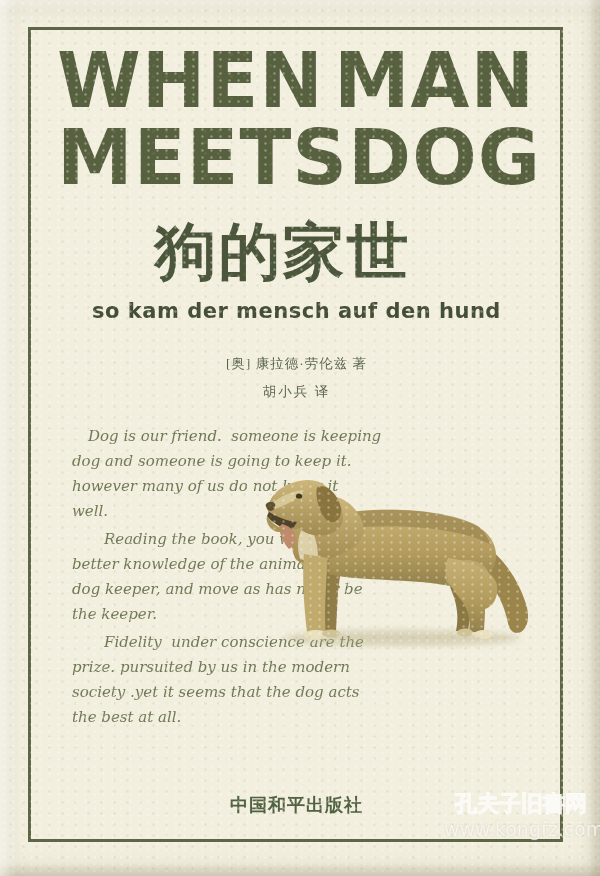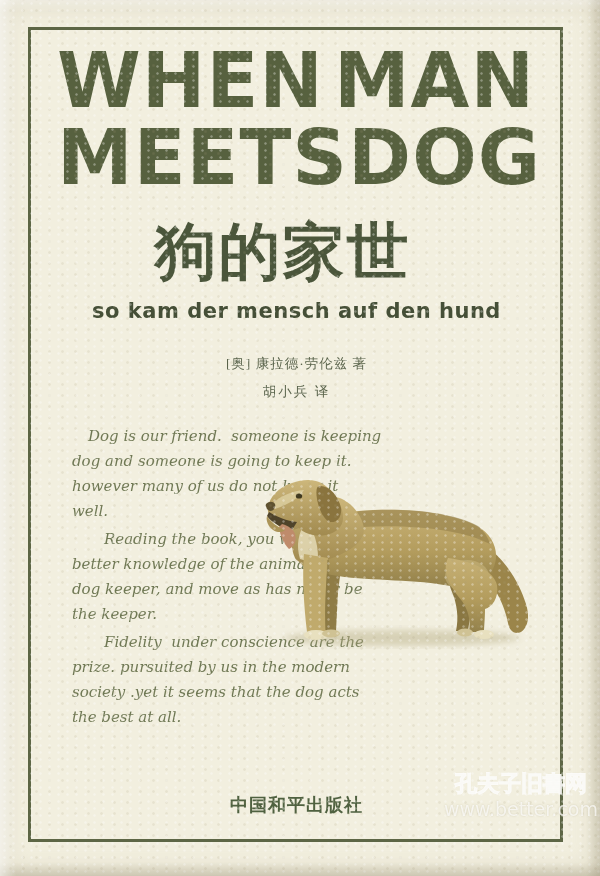--- a/index.html
+++ b/index.html
@@ -64,21 +64,21 @@
   .q-line{white-space:pre;}
   .ind1{text-indent:16px;}
   .ind2{text-indent:32px;}
   .dog{position:absolute;left:262px;top:464px;z-index:2;}
   .publisher{
     position:absolute;left:30px;top:793px;width:533px;z-index:2;
     text-align:center;font-family:"Liberation Serif",serif;font-weight:bold;
     font-size:18px;letter-spacing:1px;color:#4f6140;
   }
   .watermark{
-    position:absolute;left:444px;top:773px;width:154px;z-index:6;
+    position:absolute;left:444px;top:793px;width:154px;z-index:6;
     text-align:center;line-height:1;
   }
   .wm-name{
     font-family:"Liberation Serif",serif;font-weight:bold;
     font-size:22px;letter-spacing:0px;
     color:rgba(240,236,218,0.15);
     -webkit-text-stroke:1.1px rgba(255,255,255,0.85);
     text-shadow:0 0 1px rgba(180,172,140,0.4);
   }
   .wm-url{
@@ -172,16 +172,16 @@
     <path d="M5,52 C9,58 15,63 23,66 C19,70 11,68 7,62 C5,59 4,55 5,52 Z" fill="#ab9458"></path>
     <path d="M57,22 C67,21 76,31 79,44 C80,53 75,59 68,58 C62,56 57,46 55,35 C54,28 54,23 57,22 Z" fill="#8a743e"></path>
     <ellipse cx="37" cy="32" rx="3.2" ry="2.6" fill="#40391f"></ellipse>
     <path d="M4,40 C7,37 11,37 13,40 C14,43 12,47 8,47 C5,46 3,43 4,40 Z" fill="#5f5230"></path>
   </svg>
 
   <div class="publisher">中国和平出版社</div>
 
   <div class="watermark">
     <div class="wm-name">孔夫子旧書网</div>
-    <div class="wm-url">www.better.com</div>
+    <div class="wm-url">www.kongfz.com</div>
   </div>
 
 </div>
 
 </body></html>

